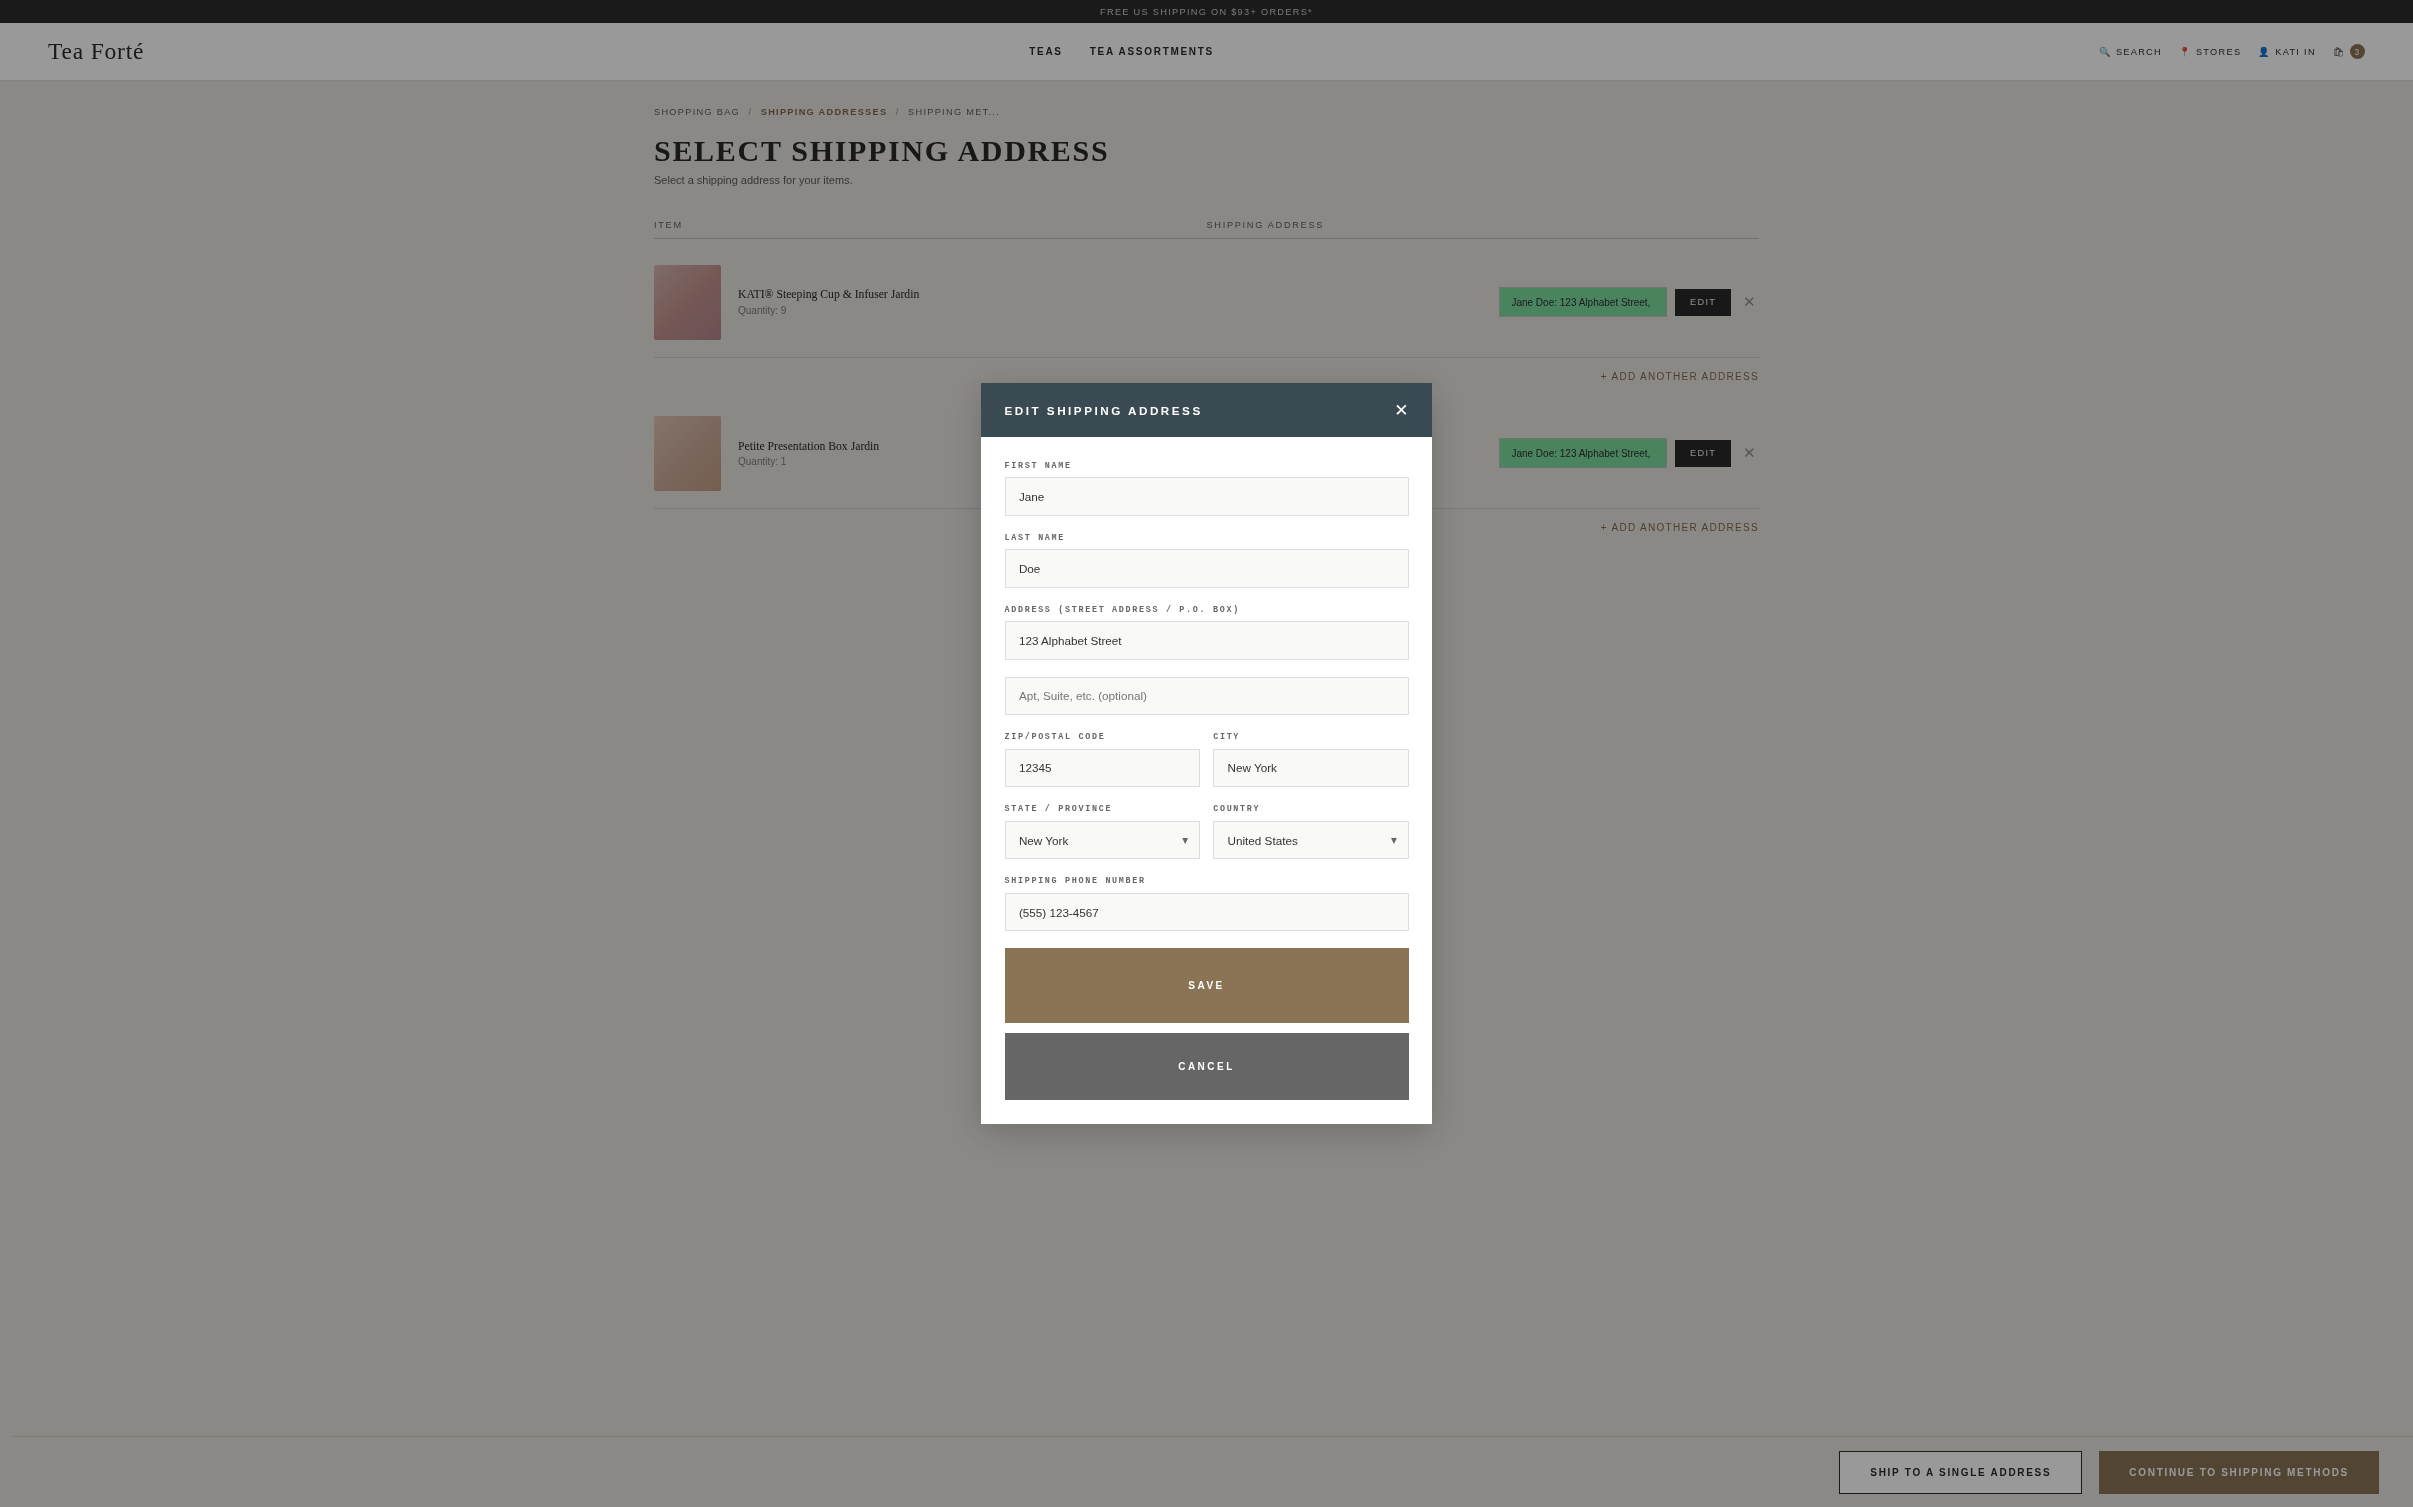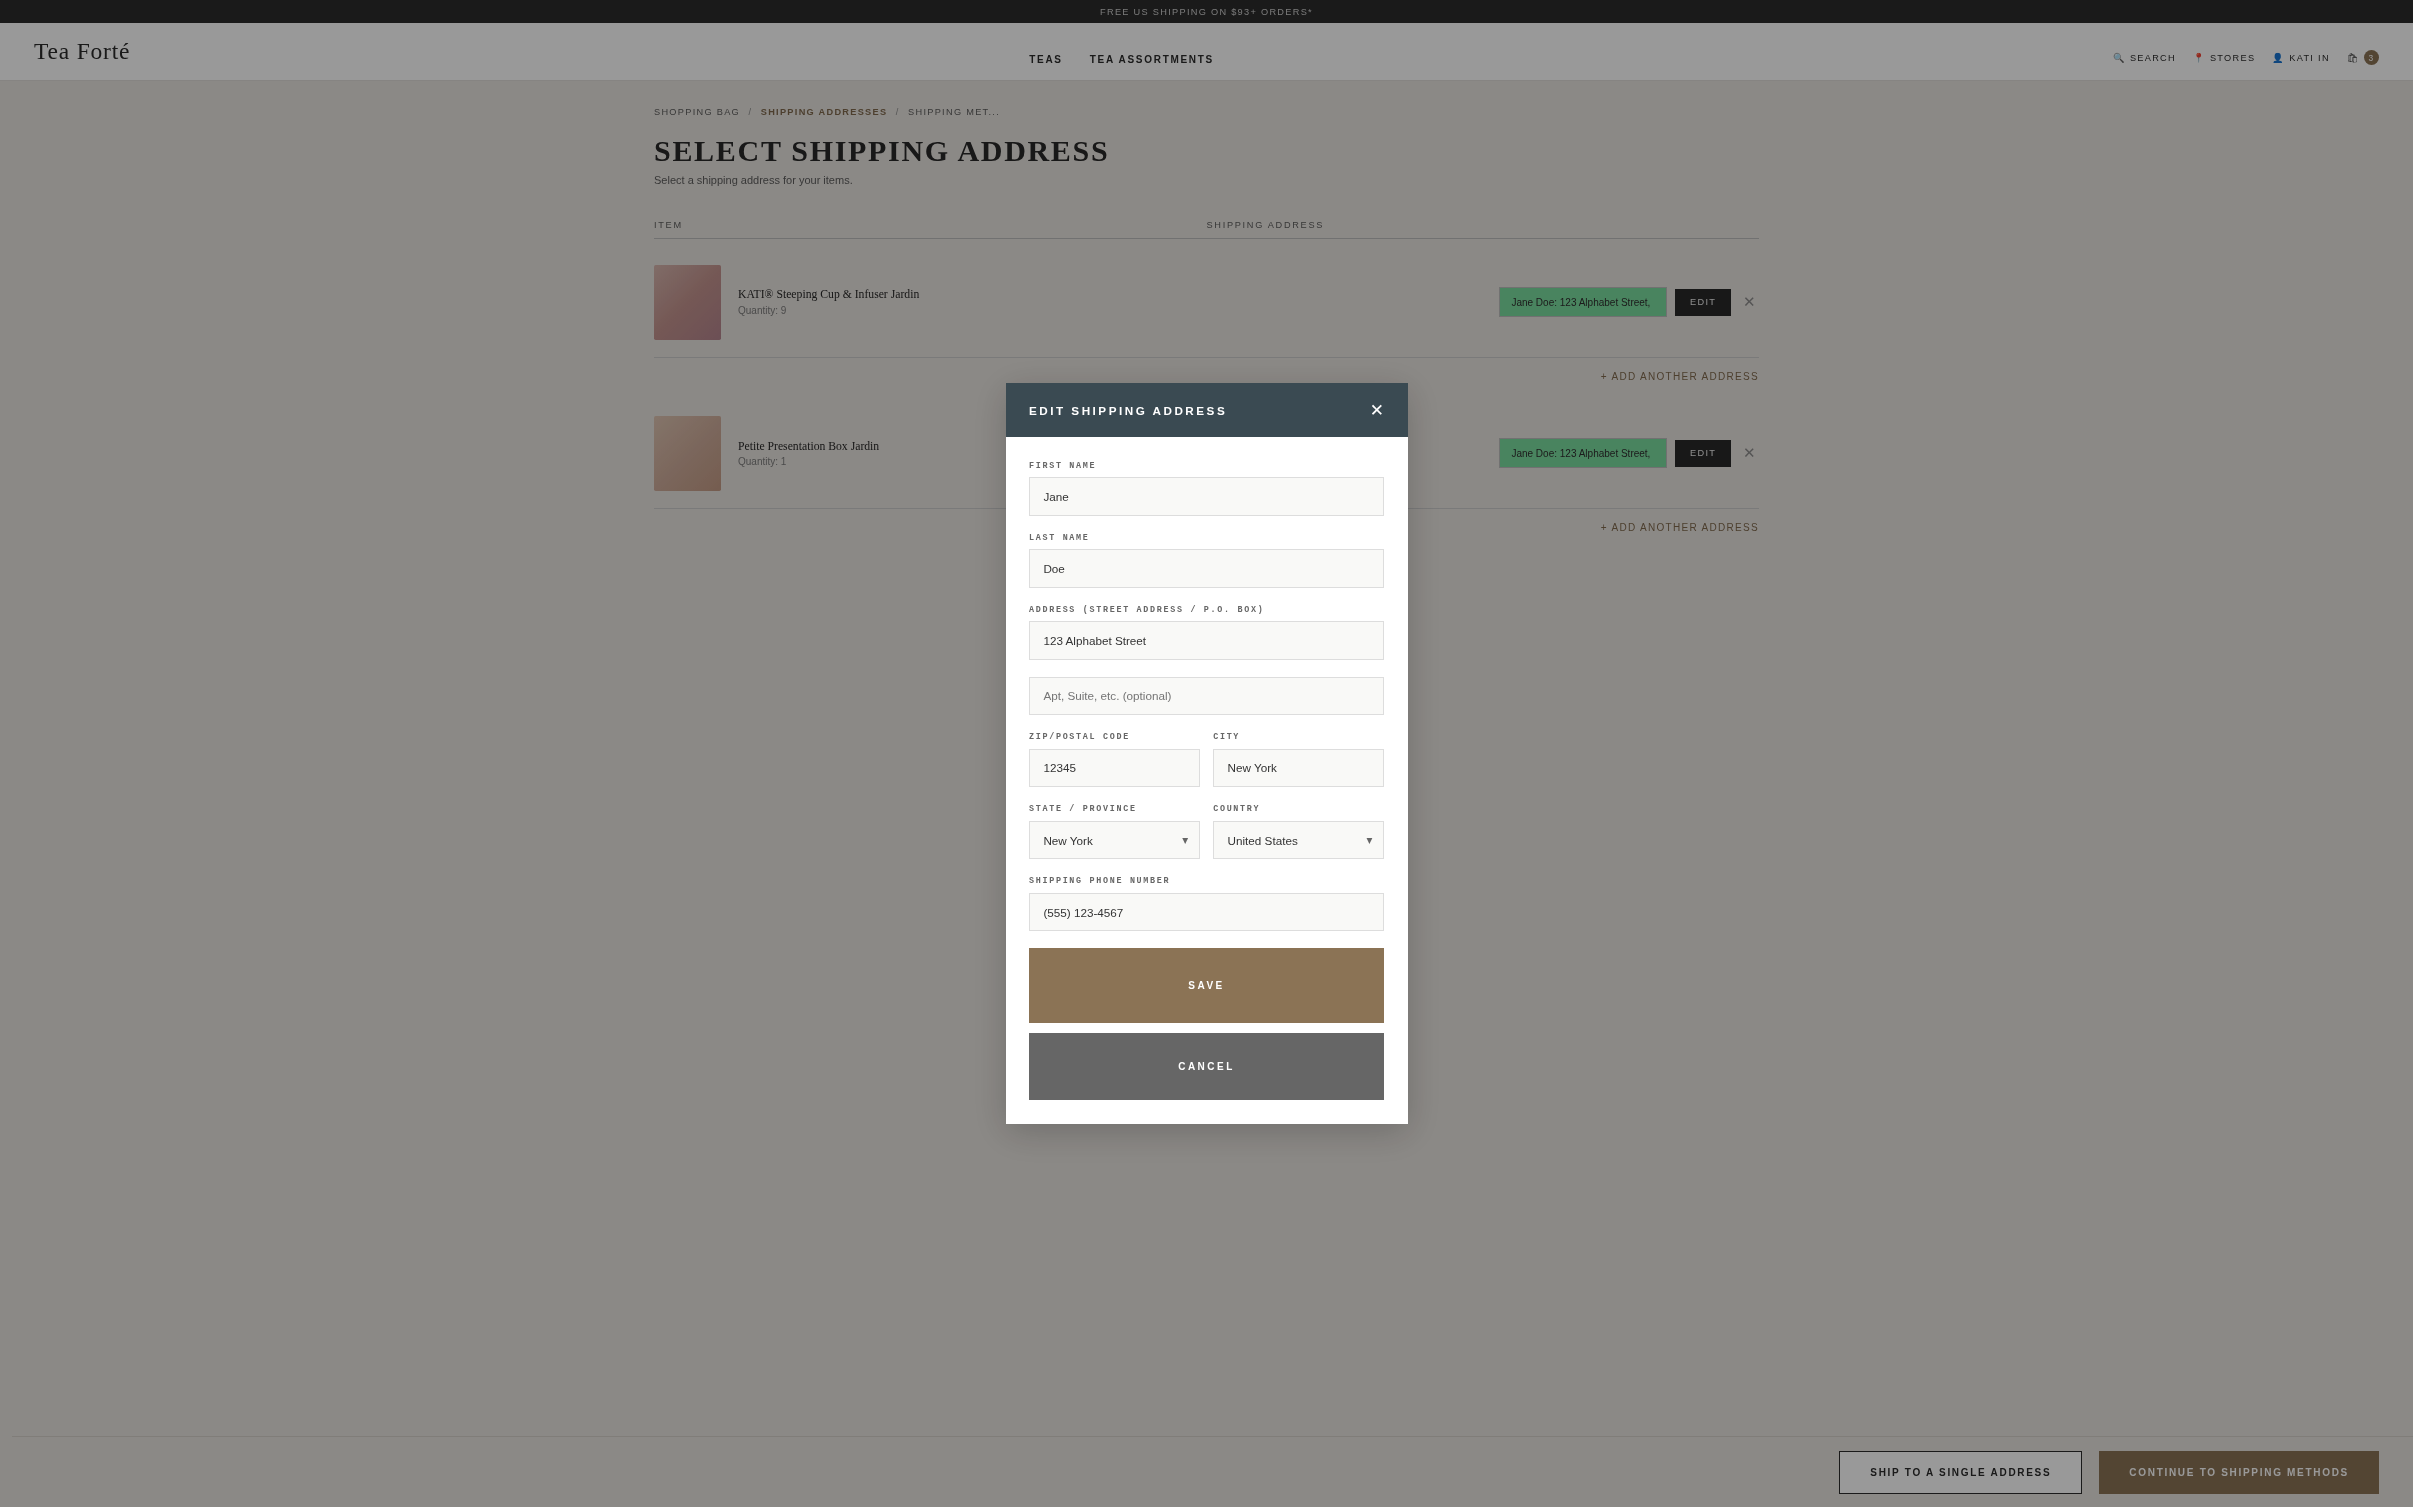--- a/index.html
+++ b/index.html
@@ -13,23 +13,23 @@
       font-size: 9.2px;
       letter-spacing: 1.3px;
       padding: 6.7px;
       font-family: 'Arial', sans-serif;
     }
 
     
     .header {
       background: #fff;
       display: flex;
-      align-items: flex-end;
+      align-items: center;
       justify-content: space-between;
-      padding: 15px 34px;
+      padding: 15px 48px;
       border-bottom: 0.8px solid #e0ddd9;
     }
     .logo {
       font-size: 23.5px;
       font-family: 'Georgia', serif;
       color: #2c2c2c;
       font-style: italic;
       letter-spacing: 0.8px;
     }
     .logo span { font-style: normal; }
@@ -235,21 +235,21 @@
       position: fixed;
       top: 0; left: 0; right: 0; bottom: 0;
       background: rgba(0,0,0,0.4);
       display: flex;
       align-items: center;
       justify-content: center;
       z-index: 100;
     }
     .modal {
       background: #fff;
-      width: 402px;
+      width: 451px;
       max-height: 90vh;
       overflow-y: auto;
       box-shadow: 0 8.4px 34px rgba(0,0,0,0.2);
     }
     .modal-header {
       background: #3a4a52;
       display: flex;
       align-items: center;
       justify-content: space-between;
       padding: 18.4px 23.5px;

